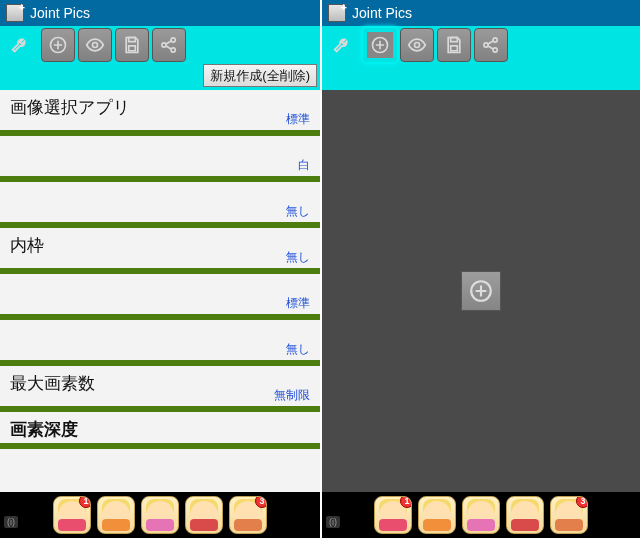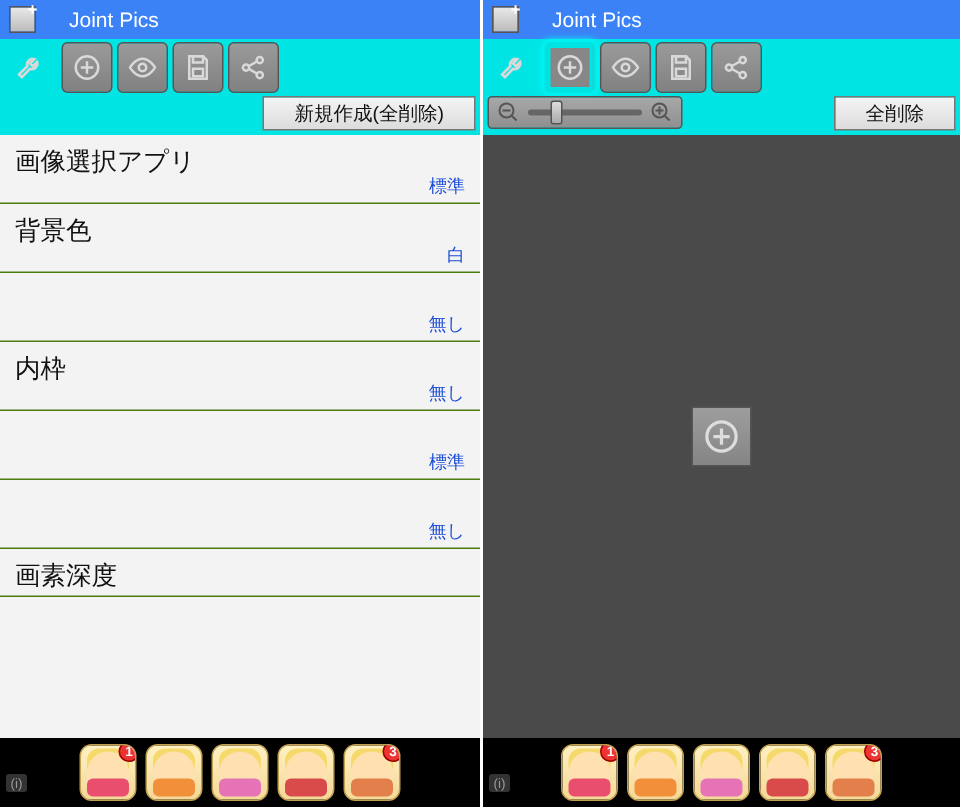--- a/index.html
+++ b/index.html
@@ -16,25 +16,25 @@
     height: 538px;
     position: relative;
     display: flex;
     flex-direction: column;
     background: #222;
   }
   .pane + .pane { border-left: 2px solid #fff; }
   
   .titlebar {
     height: 26px;
-    background: #3b82f6;
+    background: #0369a1;
     display: flex;
     align-items: center;
     padding: 0 6px;
-    gap: 22px;
+    gap: 6px;
   }
   .titlebar .app-icon {
     width: 18px; height: 18px;
     background: linear-gradient(#e8e8e8,#bcbcbc);
     border: 1px solid #555;
     position: relative;
   }
   .titlebar .app-icon::after {
     content:"+";
     position:absolute; right:-2px; top:-4px;
@@ -78,33 +78,33 @@
     height: 26px;
     display: flex;
     justify-content: flex-end;
     padding: 0 3px 3px 3px;
     gap: 4px;
   }
   .textbtn {
     background: linear-gradient(#f4f4f4,#dcdcdc);
     border: 1px solid #777;
     font-size: 13px;
-    padding: 2px 20px;
+    padding: 2px 6px;
     display:flex; align-items:center;
     color:#111;
   }
   
   .settings {
     flex: 1;
     background: #f3f3f3;
     overflow: hidden;
     position: relative;
   }
   .setting-item {
-    border-bottom: 1px solid #4d7c0f;
+    border-bottom: 6px solid #4d7c0f;
     padding: 6px 10px 2px 10px;
     min-height: 46px;
     position: relative;
   }
   .setting-item .label {
     font-size: 17px;
     color: #111;
   }
   .setting-item .value {
     position: absolute;
@@ -259,37 +259,40 @@
       <button class="textbtn">新規作成(全削除)</button>
     </div>
   </div>
 
   <div class="settings">
     <div class="setting-item">
       <div class="label">画像選択アプリ</div>
       <div class="value">標準</div>
     </div>
     <div class="setting-item">
-      <div class="label">背景色</div>
       <div class="value">白</div>
     </div>
     <div class="setting-item">
       <div class="value">無し</div>
     </div>
     <div class="setting-item">
       <div class="label">内枠</div>
       <div class="value">無し</div>
     </div>
     <div class="setting-item">
       <div class="value">標準</div>
     </div>
     <div class="setting-item">
       <div class="value">無し</div>
     </div>
-    <div class="setting-item" style="min-height:26px;">
+    <div class="setting-item">
+      <div class="label">最大画素数</div>
+      <div class="value">無制限</div>
+    </div>
+    <div class="setting-item" style="min-height:26px;font-weight:bold;">
       <div class="label">画素深度</div>
       <div class="value"></div>
     </div>
   </div>
 
   <div class="shortcuts">
     <span class="adlabel">(i)</span>
     <div class="sc">
         <div class="hair"></div>
         <div class="face"></div>
@@ -353,40 +356,20 @@
           </svg>
       </span>
       <span class="tbtn">
         <svg width="20" height="20" viewBox="0 0 24 24">
             <circle cx="6" cy="12" r="2.5"></circle>
             <circle cx="17" cy="6" r="2.5"></circle>
             <circle cx="17" cy="18" r="2.5"></circle>
             <path d="M8 11l7-4M8 13l7 4"></path>
           </svg>
       </span>
-    </div>
-    <div class="toolbar-row2" style="justify-content:space-between;">
-      <div class="zoomctrl">
-        <span class="zicon">
-          <svg width="16" height="16" viewBox="0 0 24 24">
-              <circle cx="10" cy="10" r="7"></circle>
-              <path d="M6 10h8M15 15l5 5"></path>
-            </svg>
-        </span>
-        <div class="track">
-            <div class="thumb"></div>
-          </div>
-        <span class="zicon">
-          <svg width="16" height="16" viewBox="0 0 24 24">
-              <circle cx="10" cy="10" r="7"></circle>
-              <path d="M6 10h8M10 6v8M15 15l5 5"></path>
-            </svg>
-        </span>
-      </div>
-      <button class="textbtn">全削除</button>
     </div>
   </div>
 
   <div class="canvas">
     <div class="center-add">
       <svg width="26" height="26" viewBox="0 0 24 24">
           <circle cx="12" cy="12" r="9"></circle>
           <path d="M12 7v10M7 12h10"></path>
         </svg>
     </div>

